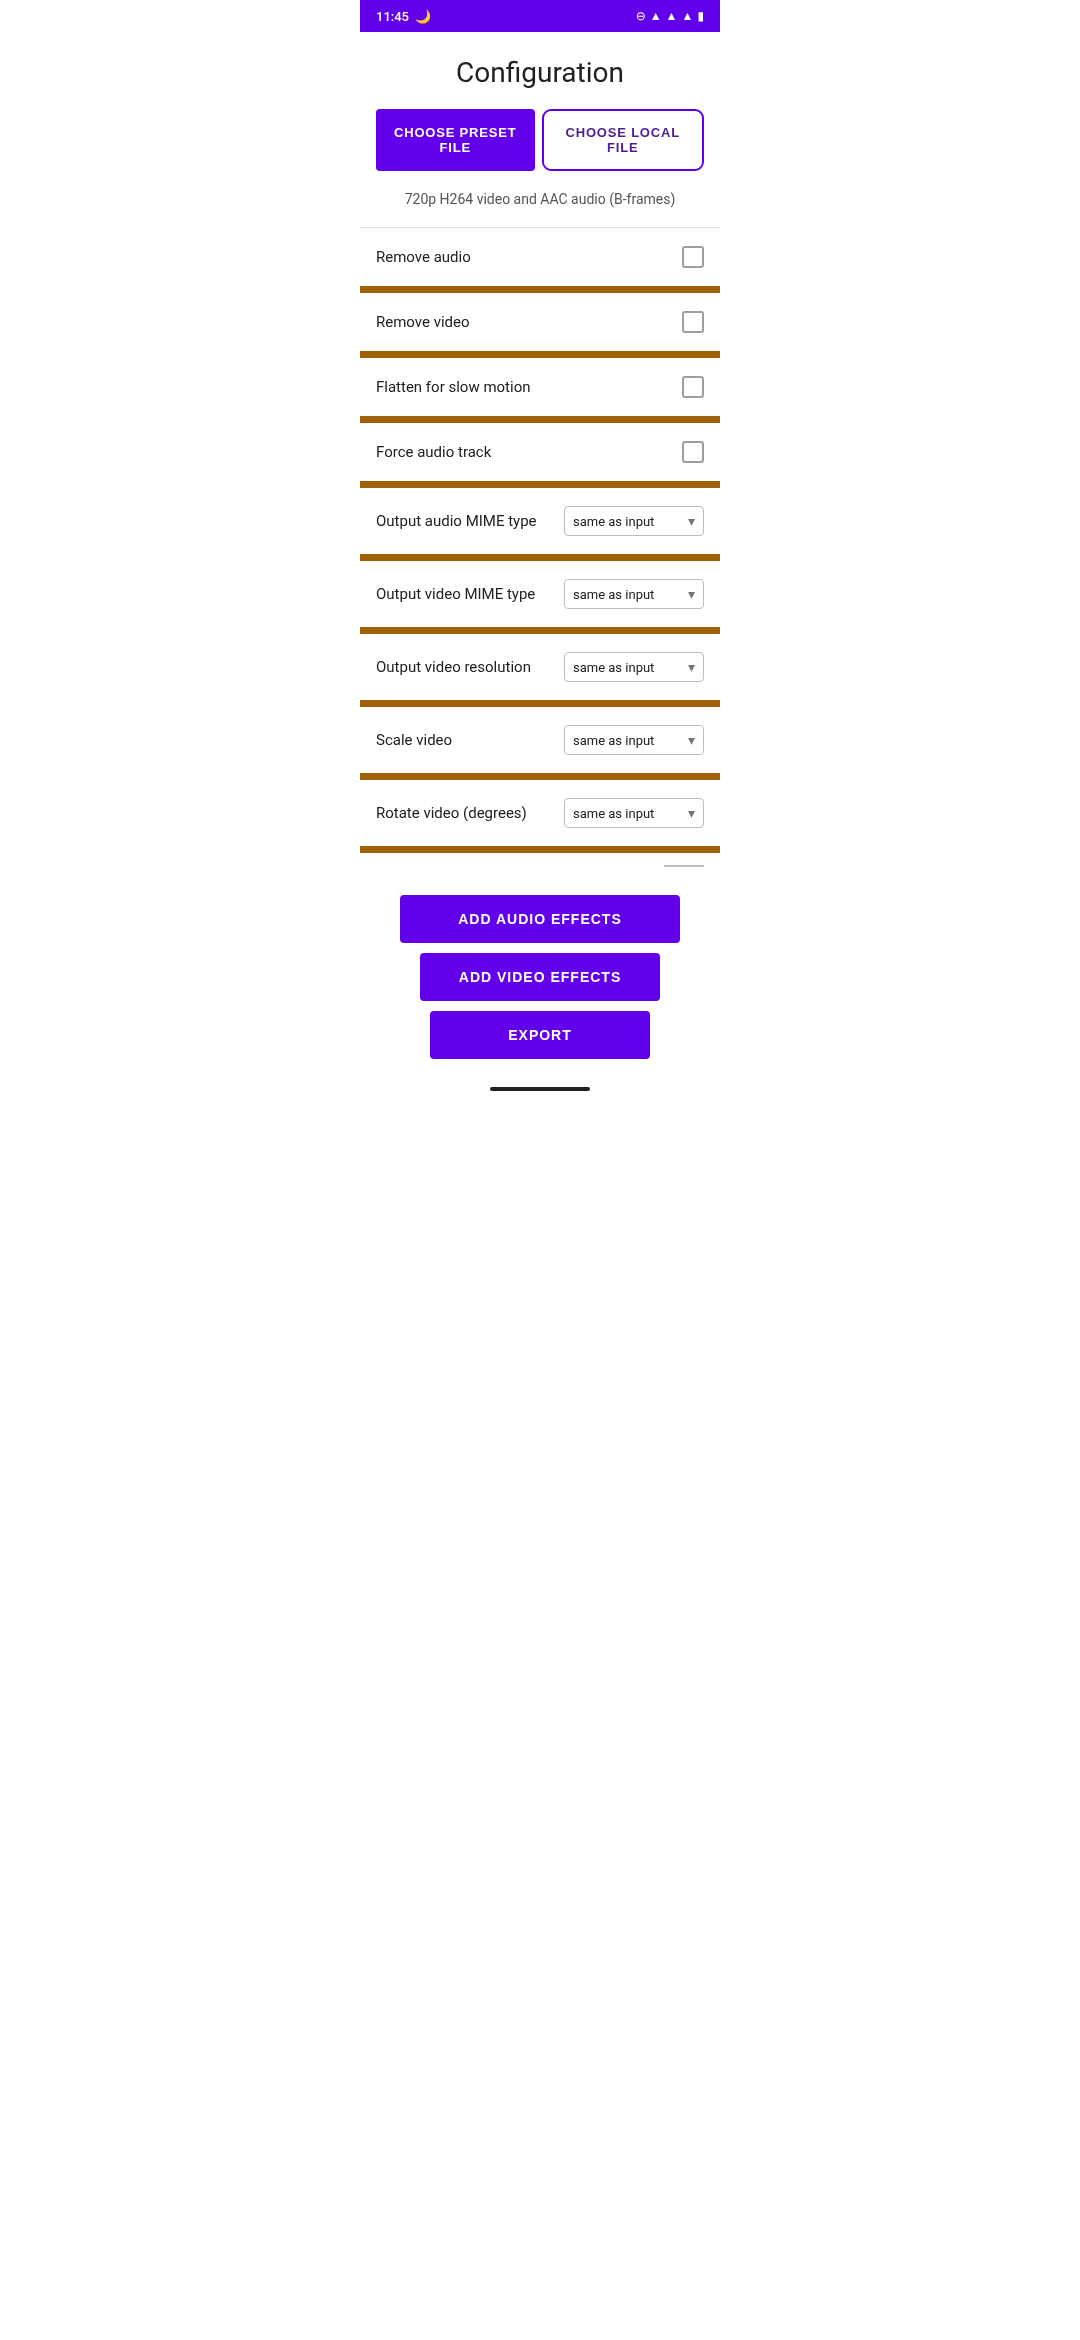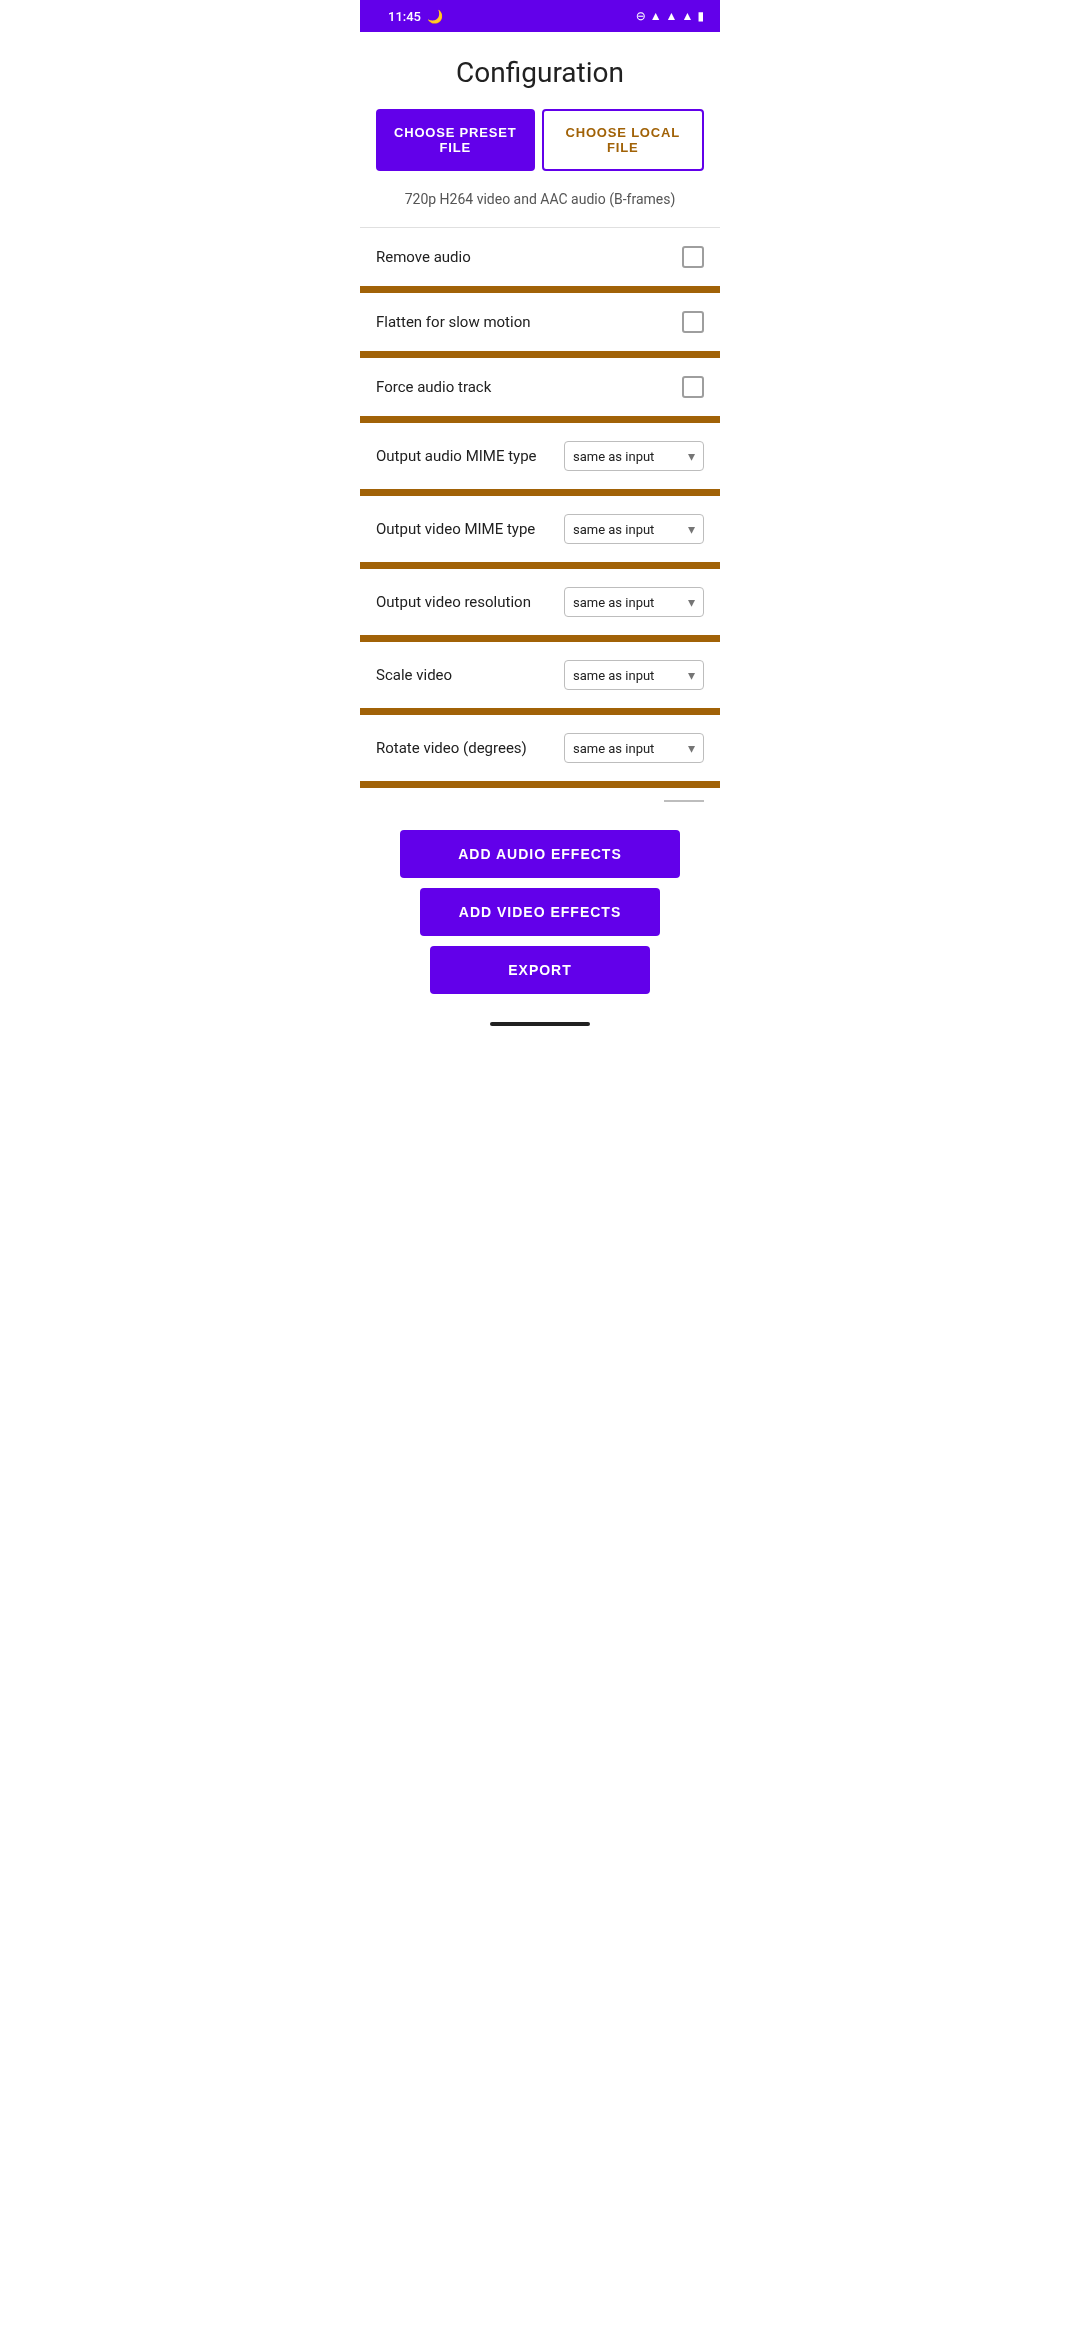--- a/index.html
+++ b/index.html
@@ -28,21 +28,20 @@
       padding: 8px 16px;
       height: 32px;
       font-size: 13px;
       font-weight: 500;
     }
 
     .status-left {
       display: flex;
       align-items: center;
       gap: 6px;
-      margin-left: 12px;
     }
 
     .status-right {
       display: flex;
       align-items: center;
       gap: 4px;
     }
 
     .status-icon {
       font-size: 12px;
@@ -72,23 +71,23 @@
       font-size: 13px;
       font-weight: 700;
       letter-spacing: 0.8px;
       cursor: pointer;
       text-transform: uppercase;
     }
 
     .btn-local {
       flex: 1;
       background-color: white;
-      color: #a16207;
+      color: #4c1d95;
       border: 2px solid #6200ea;
-      border-radius: 4px;
+      border-radius: 9px;
       padding: 14px 8px;
       font-size: 13px;
       font-weight: 700;
       letter-spacing: 0.8px;
       cursor: pointer;
       text-transform: uppercase;
     }
 
     .preset-description {
       text-align: center;
@@ -247,20 +246,24 @@
 
 <div class="divider"></div>
 
 <div>
 
   <div class="option-row">
     <span class="option-label">Remove audio</span>
     <div class="checkbox"></div>
   </div>
 
+  <div class="option-row">
+    <span class="option-label">Remove video</span>
+    <div class="checkbox"></div>
+  </div>
 
   <div class="option-row">
     <span class="option-label">Flatten for slow motion</span>
     <div class="checkbox"></div>
   </div>
 
   <div class="option-row">
     <span class="option-label">Force audio track</span>
     <div class="checkbox"></div>
   </div>

